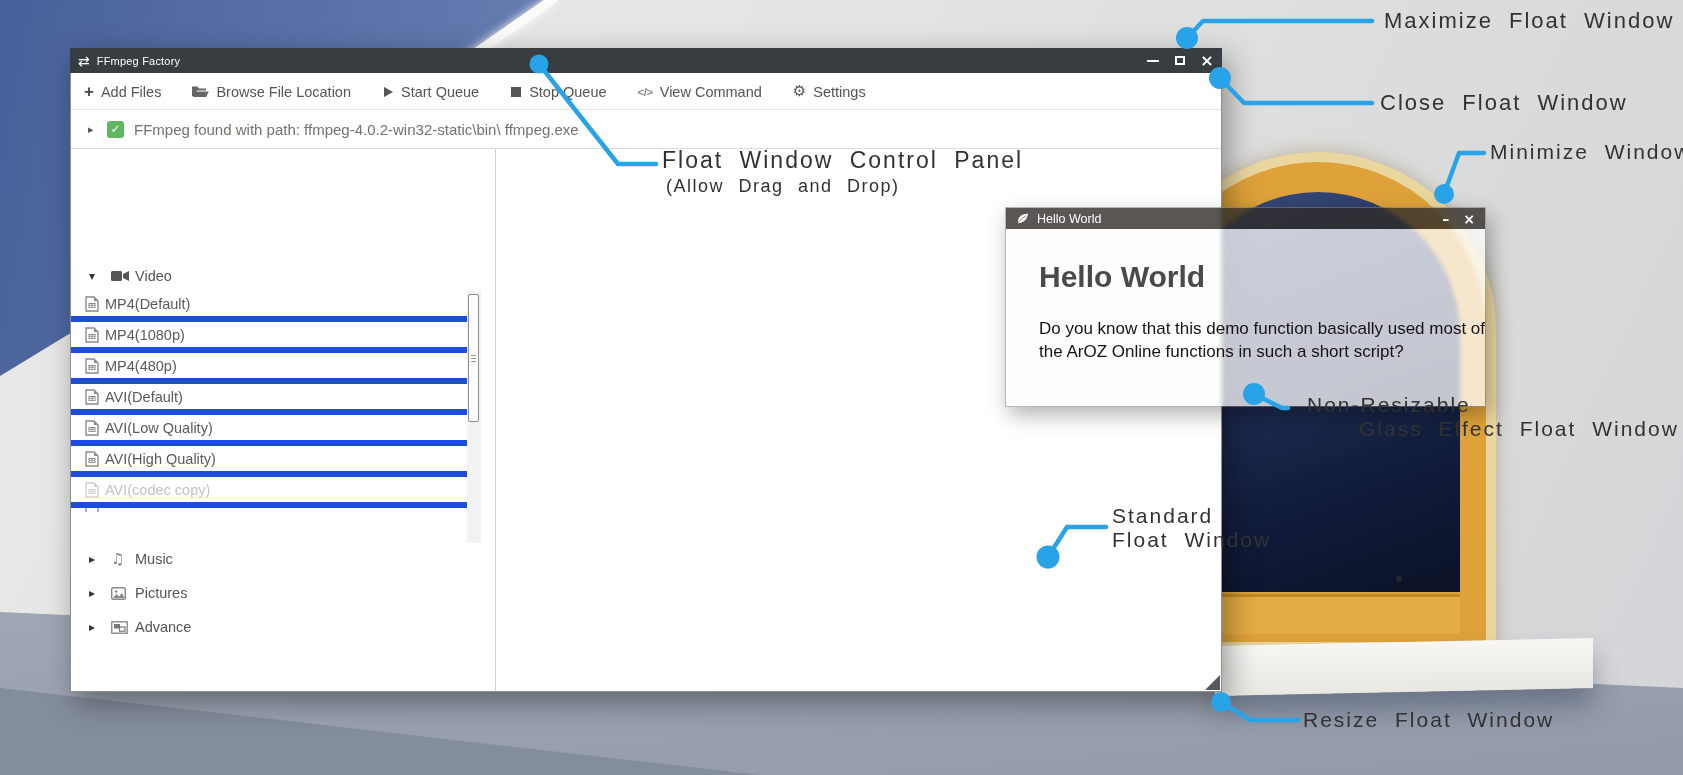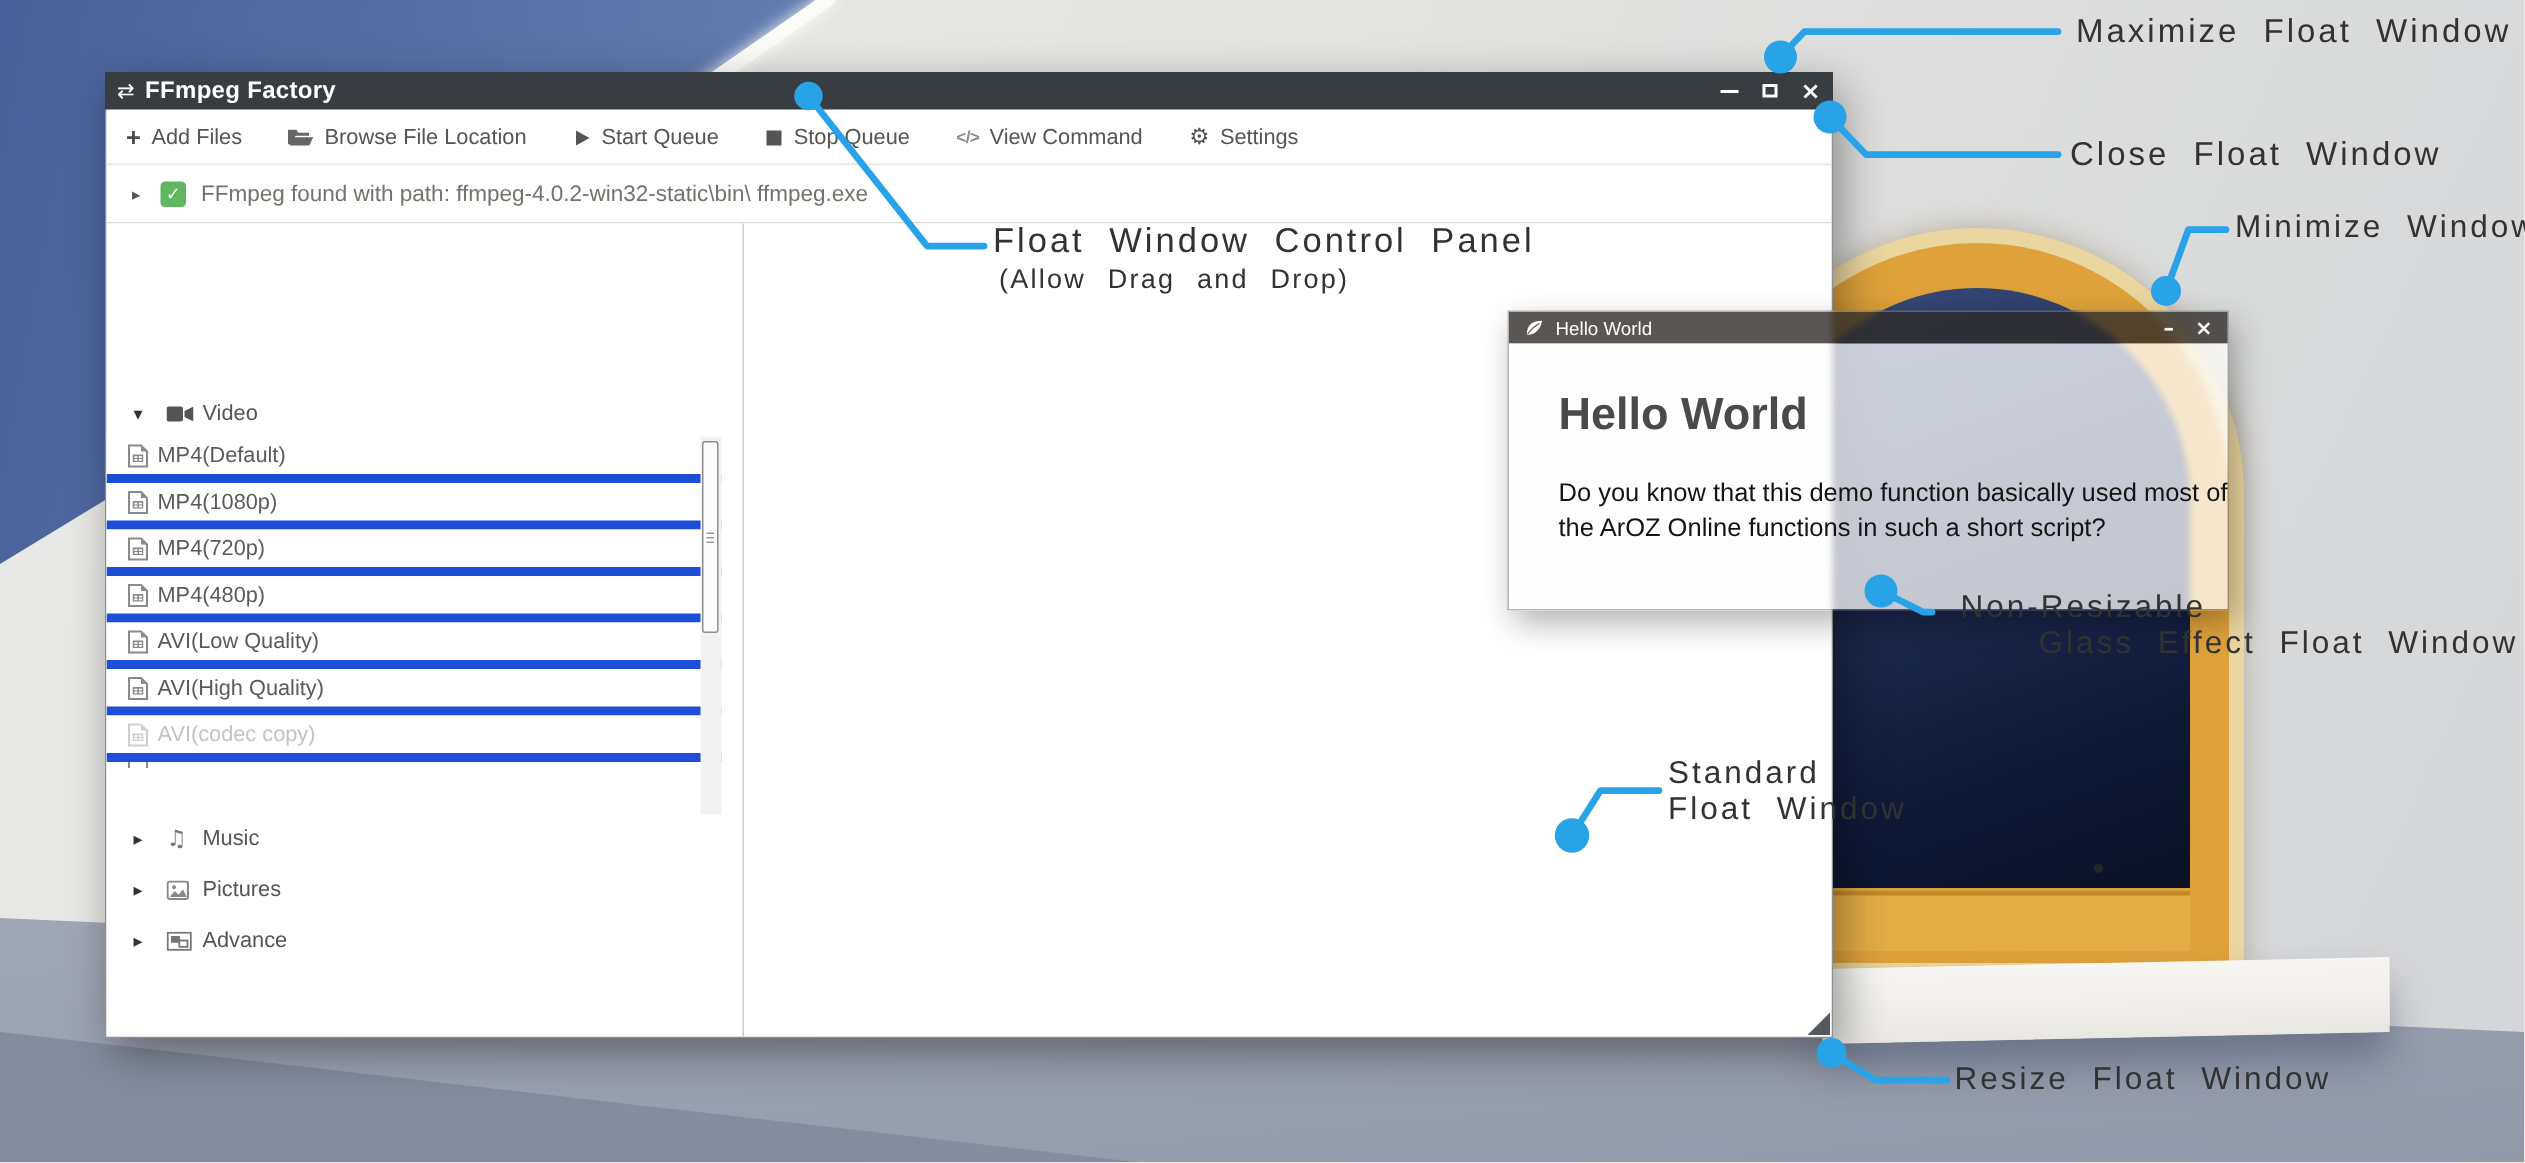--- a/index.html
+++ b/index.html
@@ -33,21 +33,21 @@
   .sill { position:absolute; left:1215px; top:642px; width:378px; height:50px;
     background:linear-gradient(#f7f6f3,#e9e7e2); transform:skewY(-1.2deg);
     box-shadow:0 18px 26px rgba(58,68,94,.45); }
 
   
   .win-ffmpeg { position:absolute; left:70px; top:48px; width:1152px; height:644px; z-index:10;
     background:#fff; border:1px solid #8f8f8f; box-shadow:6px 10px 28px rgba(0,0,0,.38); }
   .titlebar { position:absolute; left:-1px; right:-1px; top:-1px; height:25px; background:#383d42;
     color:#fff; display:flex; align-items:center; padding:0 8px; }
   .titlebar .t-icon { font-family:"DejaVu Sans",sans-serif; font-size:14px; margin-right:7px; line-height:1; }
-  .titlebar .t-text { font-size:16px; letter-spacing:.2px;font-weight:bold; }
+  .titlebar .t-text { font-size:11px; letter-spacing:.2px; }
   .win-btns { margin-left:auto; display:flex; align-items:center; gap:13px; }
   .wb { width:14px; height:14px; display:flex; align-items:center; justify-content:center; cursor:pointer; }
   .wb-min i { display:block; width:12px; height:2px; background:#fff; }
   .wb-max i { display:block; width:10px; height:9px; border:2px solid #fff; }
   .wb-close { color:#fff; font-size:16px; font-weight:bold; line-height:1; font-family:"DejaVu Sans",sans-serif; }
 
   .toolbar { position:absolute; left:0; right:0; top:25px; height:36px; background:#fff;
     border-bottom:1px solid #e3e3e3; display:flex; align-items:center; padding-left:13px; gap:31px; }
   .tb-item { display:flex; align-items:center; gap:7px; color:#555; font-size:14.5px; cursor:pointer; white-space:nowrap; }
   .tb-plus { font-size:17px; font-weight:bold; color:#4a4a4a; line-height:1; }
@@ -243,35 +243,35 @@
             <svg width="14" height="16" viewBox="0 0 14 16">
               <path d="M1 1h8l4 4v10H1z" fill="#fff" stroke="#8a8a8a" stroke-width="1.4"></path>
               <path d="M9 1l4 4H9z" fill="#8a8a8a"></path>
               <rect x="3.5" y="7" width="7" height="5" fill="#8a8a8a"></rect>
               <rect x="4.6" y="8.1" width="2" height="1.2" fill="#fff"></rect>
               <rect x="7.6" y="8.1" width="2" height="1.2" fill="#fff"></rect>
               <rect x="4.6" y="10" width="2" height="1.2" fill="#fff"></rect>
               <rect x="7.6" y="10" width="2" height="1.2" fill="#fff"></rect>
             </svg>
           </span>
-        <span class="f-label">MP4(720p)</span>
-      </div>
-      <div class="vrow">
-        <span class="f-icon">
-            <svg width="14" height="16" viewBox="0 0 14 16">
-              <path d="M1 1h8l4 4v10H1z" fill="#fff" stroke="#8a8a8a" stroke-width="1.4"></path>
-              <path d="M9 1l4 4H9z" fill="#8a8a8a"></path>
-              <rect x="3.5" y="7" width="7" height="5" fill="#8a8a8a"></rect>
-              <rect x="4.6" y="8.1" width="2" height="1.2" fill="#fff"></rect>
-              <rect x="7.6" y="8.1" width="2" height="1.2" fill="#fff"></rect>
-              <rect x="4.6" y="10" width="2" height="1.2" fill="#fff"></rect>
-              <rect x="7.6" y="10" width="2" height="1.2" fill="#fff"></rect>
-            </svg>
-          </span>
         <span class="f-label">MP4(480p)</span>
+      </div>
+      <div class="vrow">
+        <span class="f-icon">
+            <svg width="14" height="16" viewBox="0 0 14 16">
+              <path d="M1 1h8l4 4v10H1z" fill="#fff" stroke="#8a8a8a" stroke-width="1.4"></path>
+              <path d="M9 1l4 4H9z" fill="#8a8a8a"></path>
+              <rect x="3.5" y="7" width="7" height="5" fill="#8a8a8a"></rect>
+              <rect x="4.6" y="8.1" width="2" height="1.2" fill="#fff"></rect>
+              <rect x="7.6" y="8.1" width="2" height="1.2" fill="#fff"></rect>
+              <rect x="4.6" y="10" width="2" height="1.2" fill="#fff"></rect>
+              <rect x="7.6" y="10" width="2" height="1.2" fill="#fff"></rect>
+            </svg>
+          </span>
+        <span class="f-label">AVI(Default)</span>
       </div>
       <div class="vrow">
         <span class="f-icon">
             <svg width="14" height="16" viewBox="0 0 14 16">
               <path d="M1 1h8l4 4v10H1z" fill="#fff" stroke="#8a8a8a" stroke-width="1.4"></path>
               <path d="M9 1l4 4H9z" fill="#8a8a8a"></path>
               <rect x="3.5" y="7" width="7" height="5" fill="#8a8a8a"></rect>
               <rect x="4.6" y="8.1" width="2" height="1.2" fill="#fff"></rect>
               <rect x="7.6" y="8.1" width="2" height="1.2" fill="#fff"></rect>
               <rect x="4.6" y="10" width="2" height="1.2" fill="#fff"></rect>

